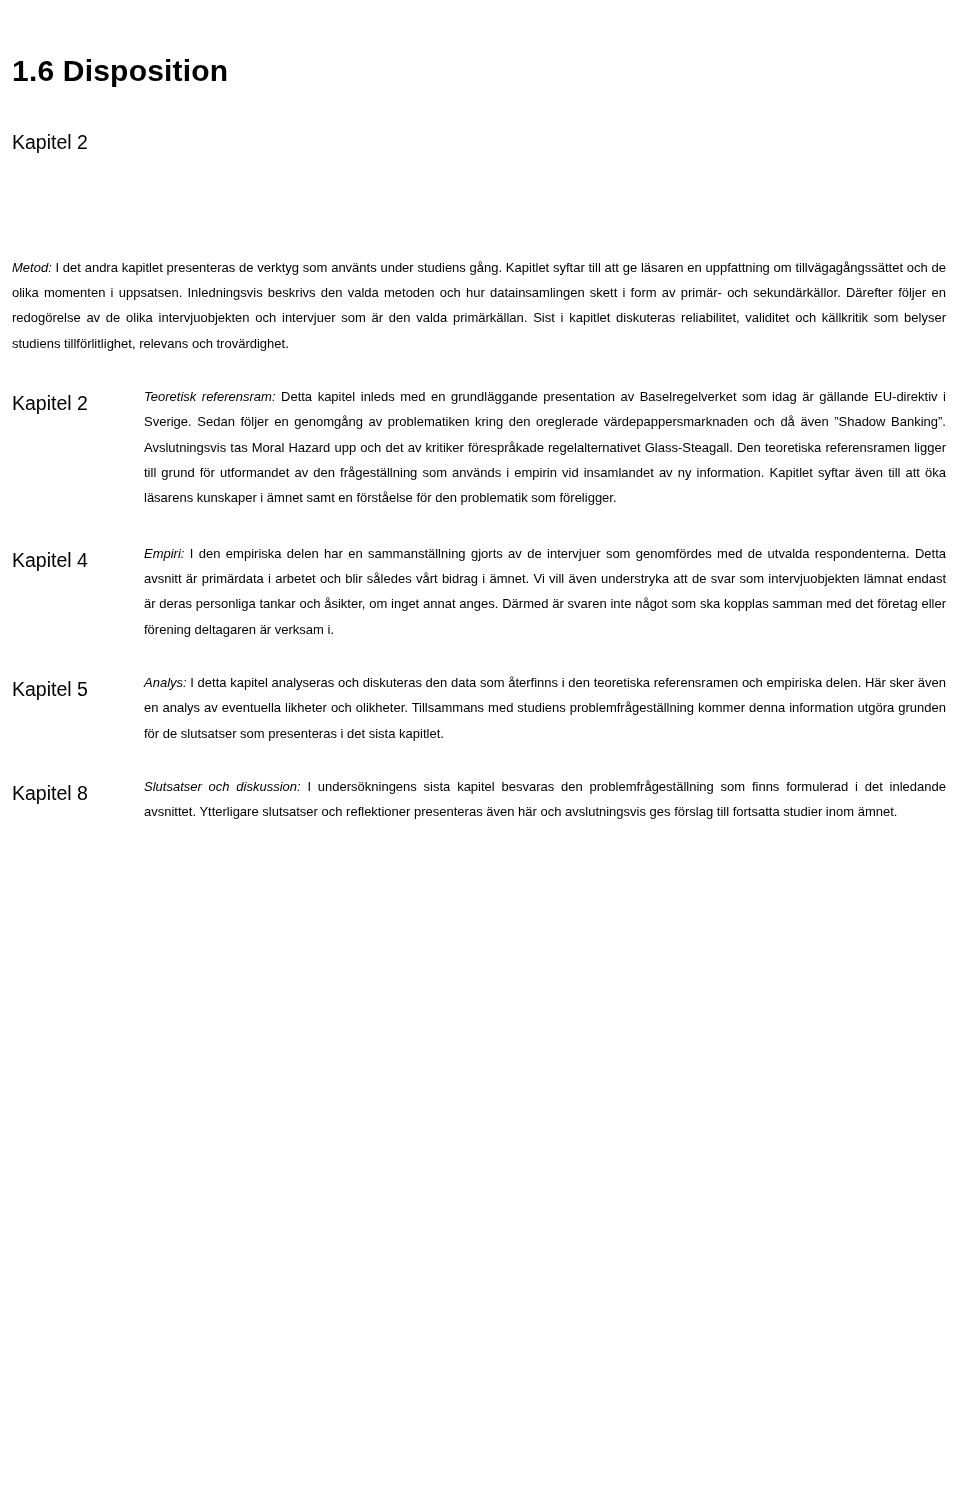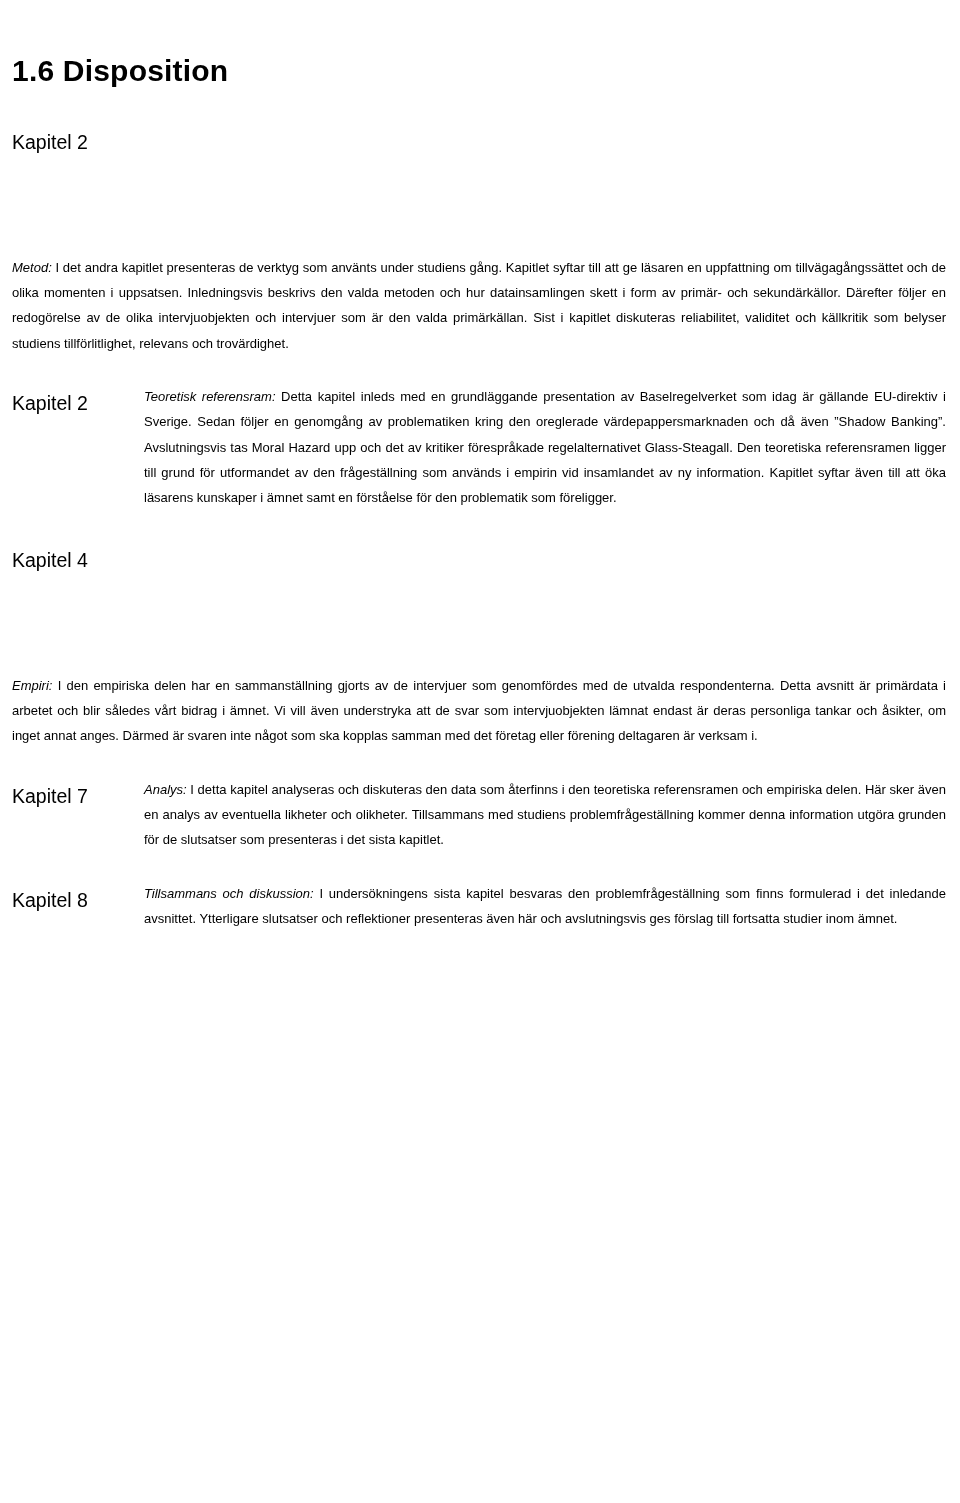--- a/index.html
+++ b/index.html
@@ -62,21 +62,21 @@
     position: absolute;
     bottom: 26px;
     left: 0;
     width: 100%;
     text-align: center;
     font-size: 19px;
   }
   
   .sec-k2 { margin-bottom: 28px; flex-direction: column; }
   .sec-k3 { margin-bottom: 30px; }
-  .sec-k4 { margin-bottom: 28px; flex-direction: column; }
+  .sec-k4 { margin-bottom: 28px; }
   .sec-k5 { margin-bottom: 28px; }
   .sec-k6 { margin-bottom: 0; }
 </style>
 </head>
 <body>
 
 <div class="page">
 
   <h1 class="heading">1.6 Disposition</h1>
 
@@ -91,26 +91,26 @@
       <div class="label">Kapitel 2</div>
       <div class="body-text"><span class="lead">Teoretisk referensram:</span><span> Detta kapitel inleds med en grundläggande presentation av Baselregelverket som idag är gällande EU-direktiv i Sverige. Sedan följer en genomgång av problematiken kring den oreglerade värdepappersmarknaden och då även ”Shadow Banking”. Avslutningsvis tas Moral Hazard upp och det av kritiker förespråkade regelalternativet Glass-Steagall. Den teoretiska referensramen ligger till grund för utformandet av den frågeställning som används i empirin vid insamlandet av ny information. Kapitlet syftar även till att öka läsarens kunskaper i ämnet samt en förståelse för den problematik som föreligger.</span></div>
     </div>
 
     <div class="section sec-k4">
       <div class="label">Kapitel 4</div>
       <div class="body-text"><span class="lead">Empiri:</span><span> I den empiriska delen har en sammanställning gjorts av de intervjuer som genomfördes med de utvalda respondenterna. Detta avsnitt är primärdata i arbetet och blir således vårt bidrag i ämnet. Vi vill även understryka att de svar som intervjuobjekten lämnat endast är deras personliga tankar och åsikter, om inget annat anges. Därmed är svaren inte något som ska kopplas samman med det företag eller förening deltagaren är verksam i.</span></div>
     </div>
 
     <div class="section sec-k5">
-      <div class="label">Kapitel 7</div>
+      <div class="label">Kapitel 5</div>
       <div class="body-text"><span class="lead">Analys:</span><span> I detta kapitel analyseras och diskuteras den data som återfinns i den teoretiska referensramen och empiriska delen. Här sker även en analys av eventuella likheter och olikheter. Tillsammans med studiens problemfrågeställning kommer denna information utgöra grunden för de slutsatser som presenteras i det sista kapitlet.</span></div>
     </div>
 
     <div class="section sec-k6">
       <div class="label">Kapitel 8</div>
-      <div class="body-text"><span class="lead">Tillsammans och diskussion:</span><span> I undersökningens sista kapitel besvaras den problemfrågeställning som finns formulerad i det inledande avsnittet. Ytterligare slutsatser och reflektioner presenteras även här och avslutningsvis ges förslag till fortsatta studier inom ämnet.</span></div>
+      <div class="body-text"><span class="lead">Slutsatser och diskussion:</span><span> I undersökningens sista kapitel besvaras den problemfrågeställning som finns formulerad i det inledande avsnittet. Ytterligare slutsatser och reflektioner presenteras även här och avslutningsvis ges förslag till fortsatta studier inom ämnet.</span></div>
     </div>
 
   </div>
 
   <div class="pagenum">4</div>
 
 </div>
 
 </body></html>

